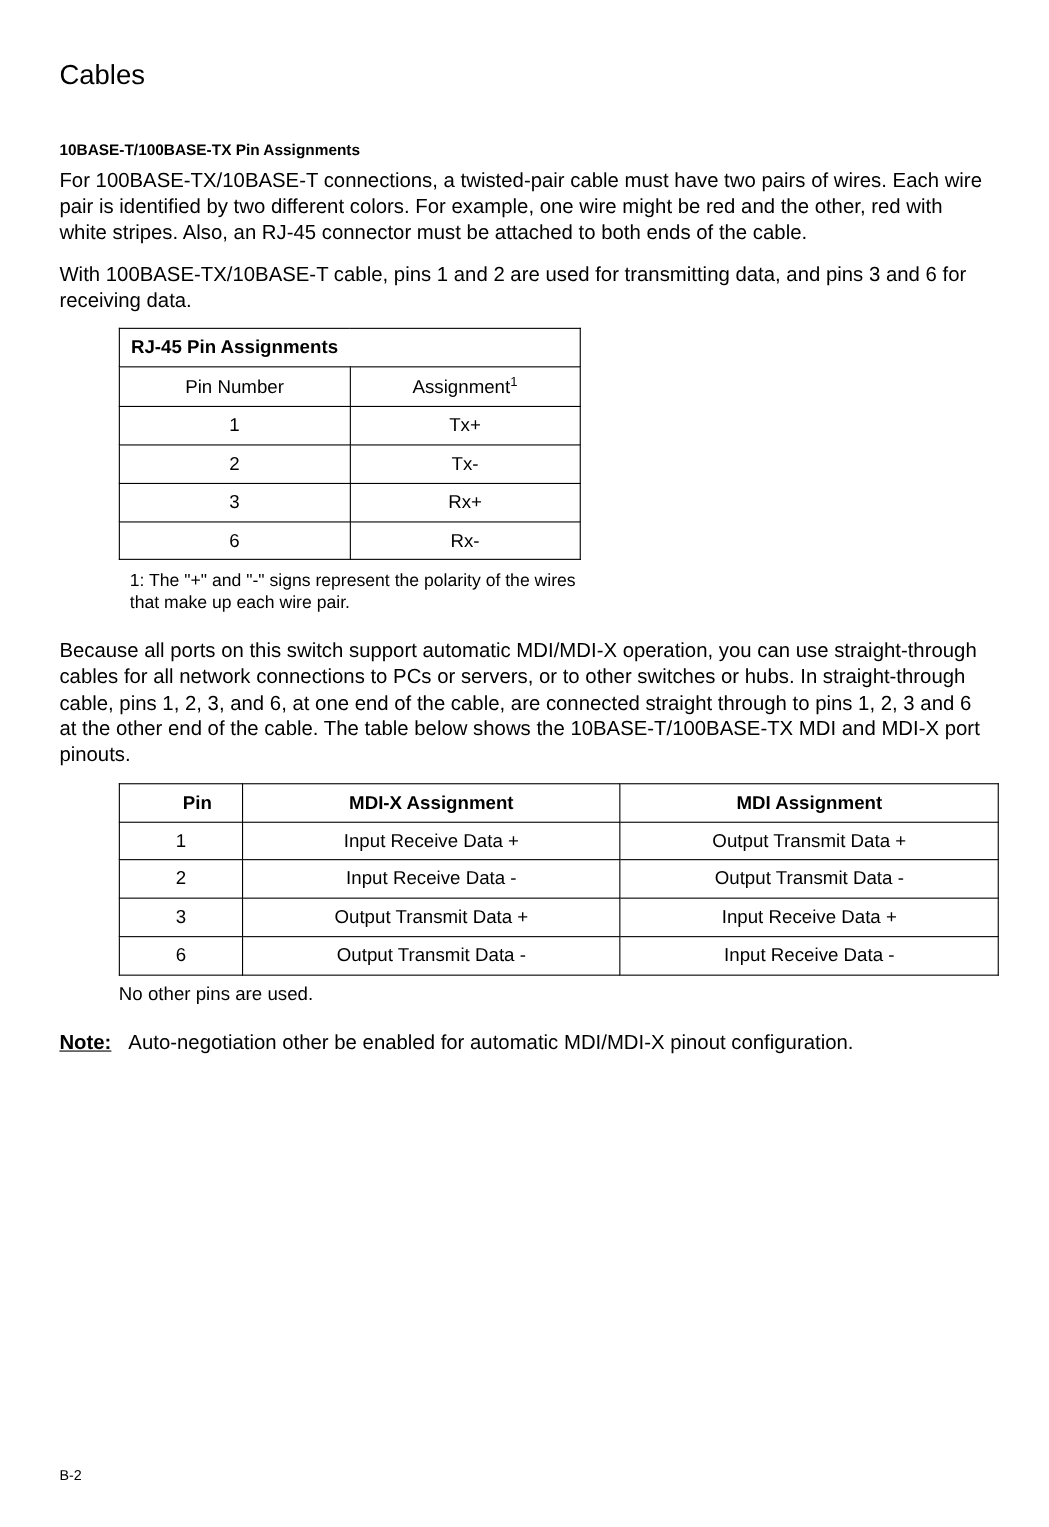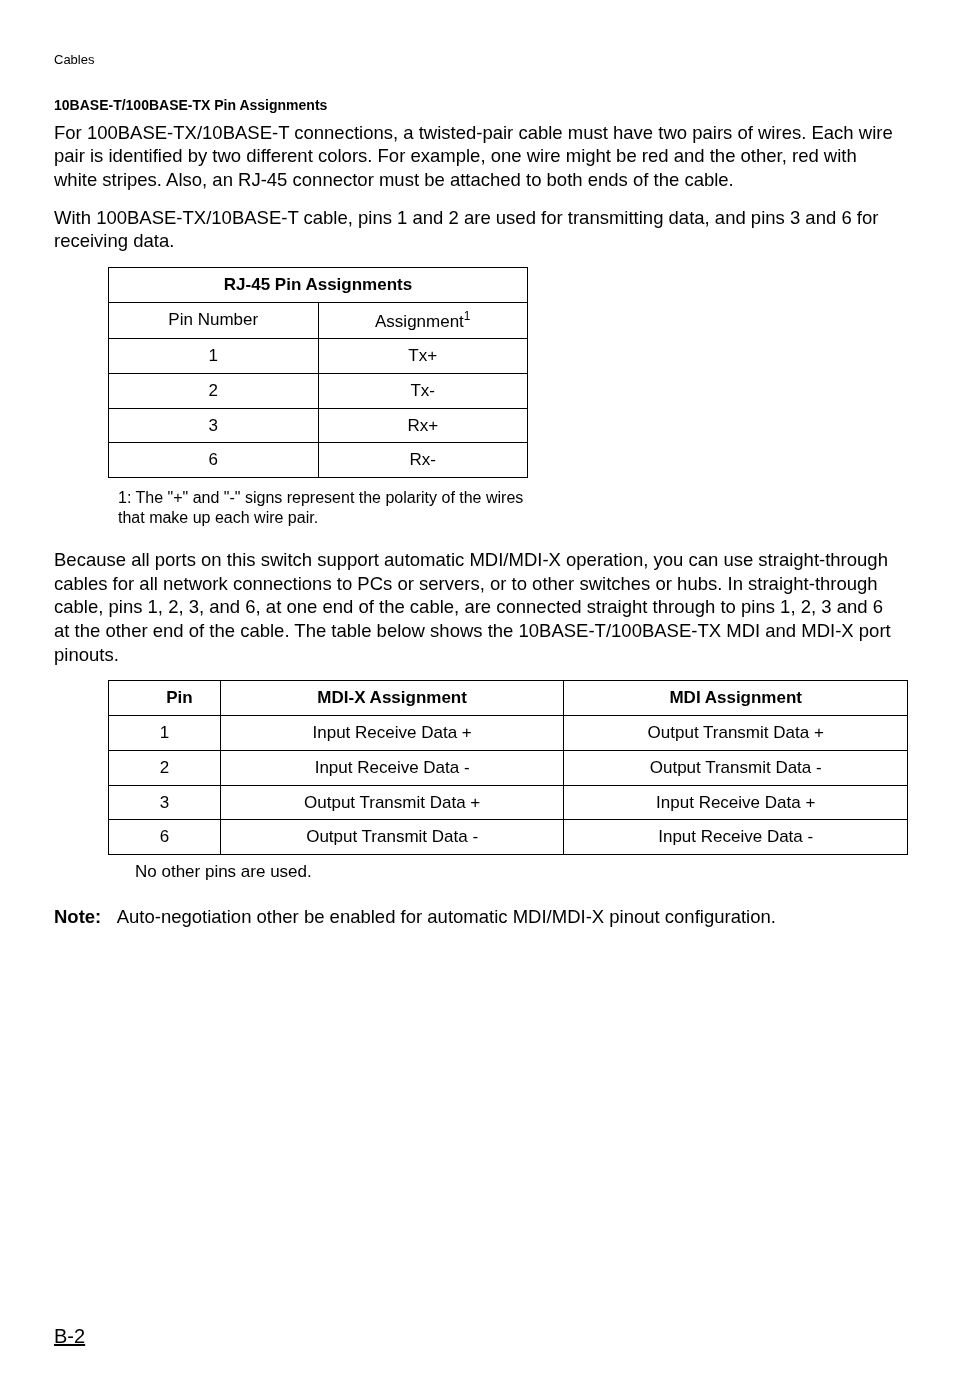--- a/index.html
+++ b/index.html
@@ -6,22 +6,22 @@
     font-family: Arial, Helvetica, sans-serif;
     margin: 0;
     padding: 52px 48px 40px 54px;
     width: 954px;
     box-sizing: border-box;
     color: #000;
     font-size: 18.5px;
     line-height: 1.28;
   }
   .header-title {
-    font-size: 13px;
-    margin-bottom: 28px;
+    font-size: 25px;
+    margin-bottom: 44px;
   }
   h2 {
     font-size: 14px;
     font-weight: bold;
     margin: 0 0 6px 0;
   }
   p {
     margin: 0 12px 14px 0;
   }
   table {
@@ -43,49 +43,48 @@
     border: 1.4px solid #000;
     padding: 6px 10px;
     text-align: center;
     vertical-align: middle;
   }
   th {
     font-weight: bold;
     text-align: center;
   }
   .t1 th {
-    text-align: center;
+    text-align: left;
     margin-left: 40px;
   }
   .t2 th {
     text-align: center;
   }
   .footnote {
     font-size: 16px;
     margin-left: 64px;
     line-height: 1.25;
     margin-bottom: 20px;
   }
   .footnote2 {
     font-size: 17px;
-    margin-left: 81px;
+    margin-left: 54px;
     margin-top: 6px;
     margin-bottom: 22px;
   }
   .note-line {
     margin-top: 4px;
     margin-bottom: 0;
   }
-  .note-label { font-weight: bold; }
+  .note-label { font-weight: bold; text-decoration: underline; }
   .page-footer {
     position: fixed;
     bottom: 38px;
     left: 54px;
-    font-size: 20px;
-    text-decoration: underline;
+    font-size: 13px;
   }
   sup { font-size: 0.7em; }
 </style>
 </head>
 <body>
 
 <div class="header-title">Cables</div>
 
 <h2>10BASE-T/100BASE-TX Pin Assignments</h2>
 

